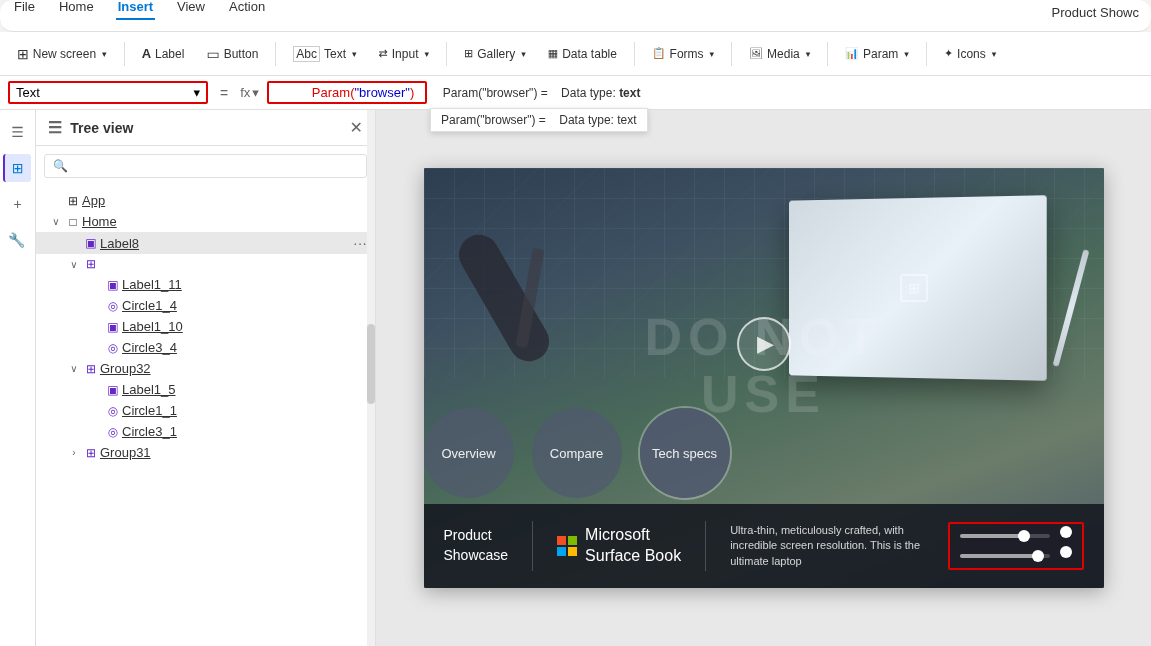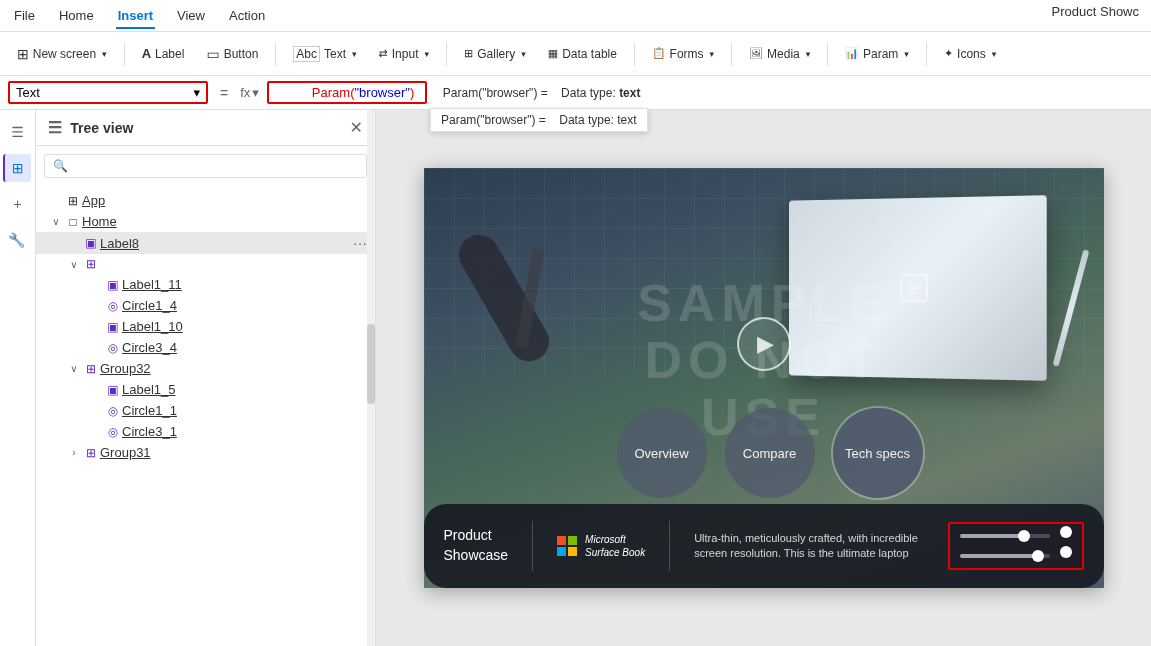--- a/index.html
+++ b/index.html
@@ -1,22 +1,23 @@
 <!DOCTYPE html>
 <html><head>
   <meta charset="utf-8">
   <style>
     * { box-sizing: border-box; margin: 0; padding: 0; font-family: 'Segoe UI', sans-serif; }
     body { width: 1151px; height: 646px; overflow: hidden; background: #f3f2f1; }
 
     
     .menu-bar {
-      display: flex; align-items: flex-start; justify-content: space-between;
-      background: #fff; height: 32px; padding: 4px 12px;
+      display: flex; align-items: flex-end; justify-content: space-between;
+      background: #fff; height: 32px; padding: 11px 12px;
       border-bottom: 1px solid #e1dfdd;
+      border-radius: 13px;
     }
     .menu-items { display: flex; gap: 20px; }
     .menu-item {
       font-size: 13px; color: #333; cursor: pointer; padding: 4px 2px;
     }
     .menu-item.active { border-bottom: 2px solid #0078d4; color: #0078d4; font-weight: 600; }
     .menu-title { font-size: 13px; color: #333; }
 
     
     .toolbar {
@@ -148,40 +149,40 @@
     .play-btn {
       position: absolute; top: 42%; left: 50%; transform: translate(-50%, -50%);
       width: 54px; height: 54px; border-radius: 50%; border: 2px solid rgba(255,255,255,0.7);
       display: flex; align-items: center; justify-content: center;
       cursor: pointer; background: rgba(255,255,255,0.1);
     }
     .play-icon { color: rgba(255,255,255,0.8); font-size: 22px; margin-left: 4px; }
 
     
     .nav-buttons {
-      position: absolute; bottom: 90px; left: 12px; right: 0;
-      display: flex; justify-content: center; gap: 18px;
+      position: absolute; bottom: 90px; left: 0; right: 0;
+      display: flex; gap: 18px;
     }
     .nav-btn {
       width: 90px; height: 90px; border-radius: 50%;
       background: rgba(80, 90, 110, 0.75);
       display: flex; align-items: center; justify-content: center;
       cursor: pointer; font-size: 13px; color: rgba(255,255,255,0.9);
       text-align: center; font-weight: 500;
       border: none;
     }
     .nav-btn.active {
       background: rgba(80,90,110,0.9); box-shadow: 0 0 0 2px rgba(255,255,255,0.3);
     }
 
     
     .preview-footer {
       position: absolute; bottom: 0; left: 0; right: 0; height: 84px;
       background: rgba(20, 24, 32, 0.88);
-      display: flex; align-items: center; padding: 0 20px; gap: 24px; border-radius: 22px;
+      display: flex; align-items: center; padding: 0 20px; gap: 24px;
     }
     .footer-title { color: #fff; font-size: 14px; font-weight: 300; line-height: 1.4; }
     .footer-divider { width: 1px; height: 50px; background: rgba(255,255,255,0.2); }
     .footer-logo {
       display: flex; flex-direction: column; gap: 4px; align-items: center;
     }
     .ms-grid {
       display: grid; grid-template-columns: 1fr 1fr; gap: 2px; width: 20px; height: 20px;
     }
     .ms-cell-r { background: #f25022; }
@@ -443,21 +444,20 @@
             <div style="width:28px;height:28px;border:2px solid rgba(255,255,255,0.5);border-radius:3px;display:flex;align-items:center;justify-content:center;color:rgba(255,255,255,0.6);font-size:14px;">⊞</div>
           </div>
         </div>
 
         <div style="position:absolute;right:30px;top:80px;width:6px;height:120px;background:linear-gradient(to bottom,#c0c8d0,#e0e8f0,#c0c8d0);border-radius:3px;transform:rotate(15deg);"></div>
 
         <div style="position:absolute;left:60px;top:60px;width:40px;height:140px;background:rgba(40,40,50,0.8);border-radius:20px;transform:rotate(-30deg);"></div>
         <div style="position:absolute;left:100px;top:80px;width:12px;height:100px;background:rgba(60,60,70,0.7);border-radius:4px;transform:rotate(10deg);"></div>
 
         <div class="sample-watermark">
-          <div>SAMPLE</div>
           <div>DO NOT USE</div>
         </div>
 
         <div class="play-btn">
           <span class="play-icon">▶</span>
         </div>
 
         <div class="nav-buttons">
           <div class="nav-btn">
             <span>Overview</span>
@@ -477,21 +477,21 @@
           </div>
           <div class="footer-divider"></div>
           <div class="footer-logo">
             <div style="display:flex;align-items:center;gap:8px;">
               <div class="ms-grid">
                 <div class="ms-cell-r"></div>
                 <div class="ms-cell-g"></div>
                 <div class="ms-cell-b"></div>
                 <div class="ms-cell-y"></div>
               </div>
-              <div style="color:#fff;font-size:10px;line-height:1.3;font-style:italic;">
+              <div style="color:#fff;font-size:16px;line-height:1.3;">
                 <div>Microsoft</div>
                 <div>Surface Book</div>
               </div>
             </div>
           </div>
           <div class="footer-divider"></div>
           <div class="footer-desc">Ultra-thin, meticulously crafted, with incredible screen resolution.
 This is the ultimate laptop</div>
           <div class="footer-sliders">
             <div class="slider-row">

